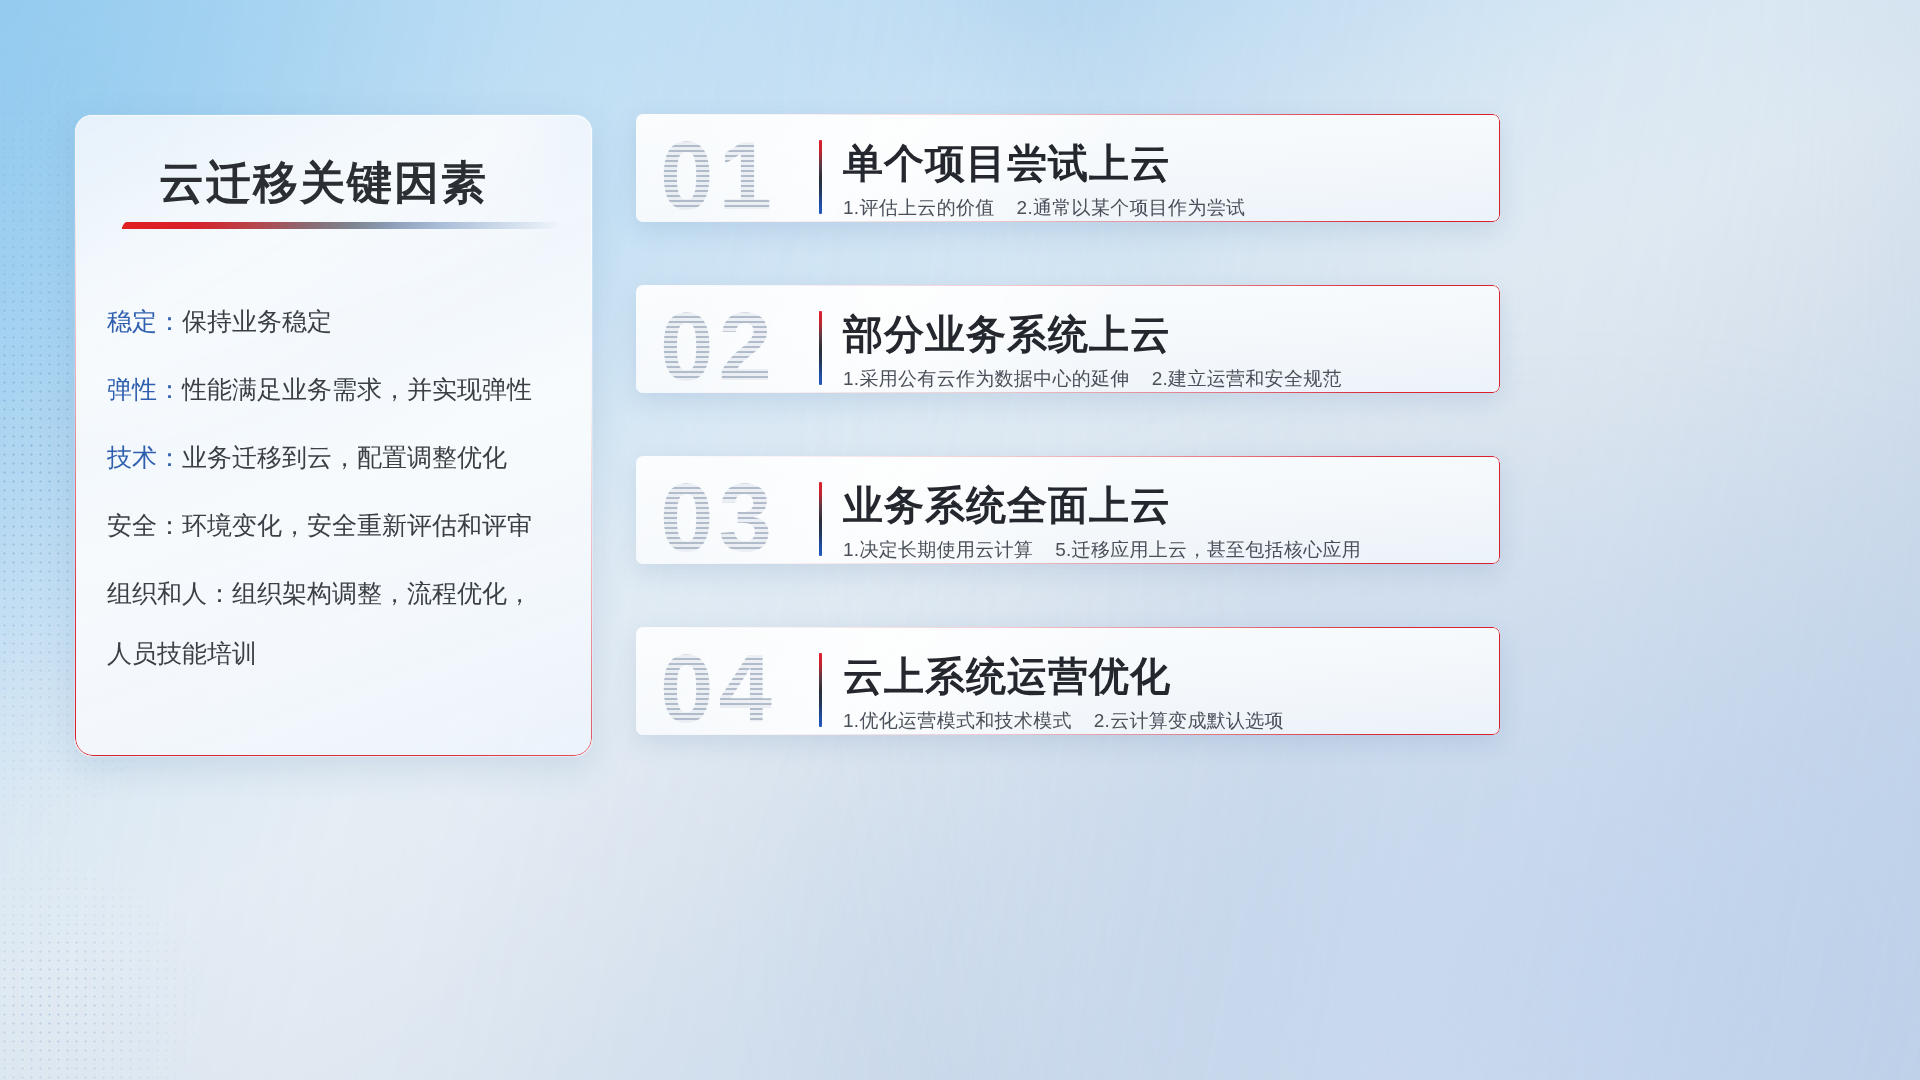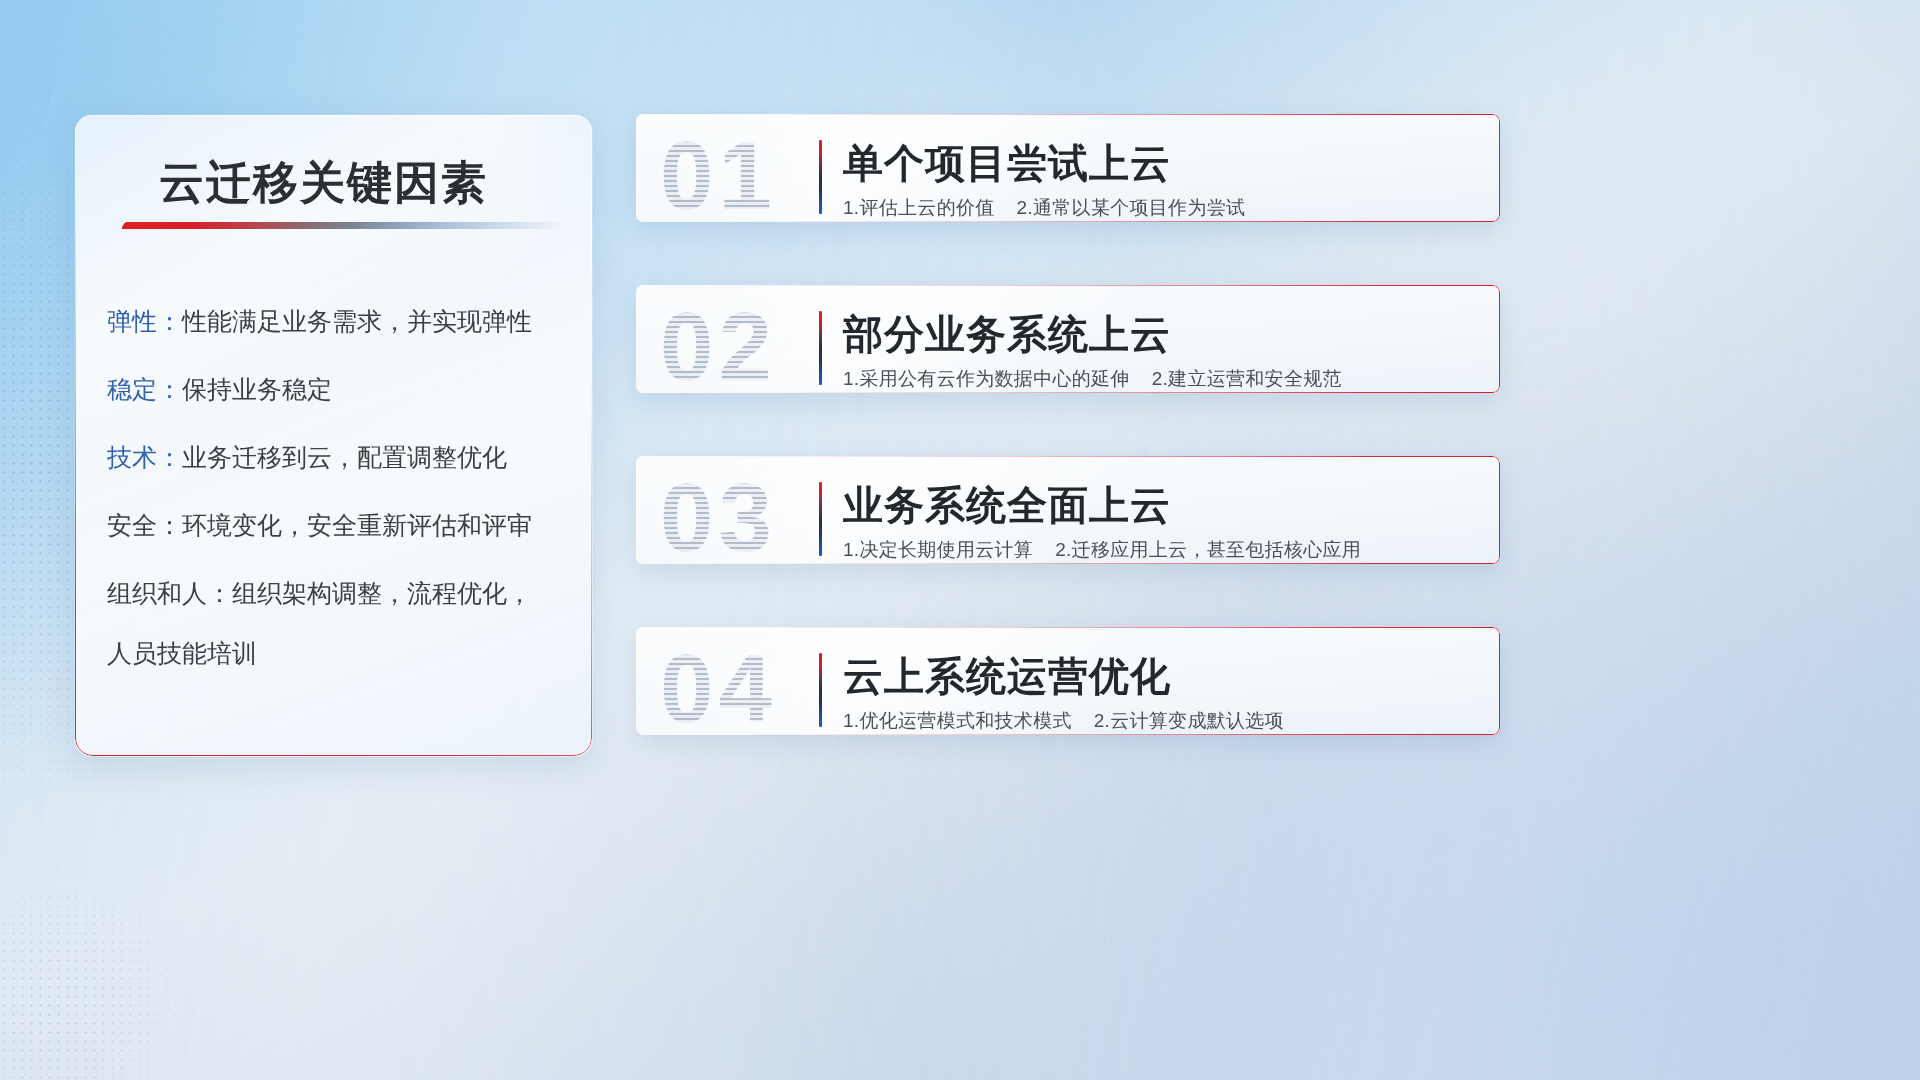--- a/index.html
+++ b/index.html
@@ -209,25 +209,25 @@
 
   <section id="left-card">
     <div id="left-card-sheen"></div>
 
     <h1 id="panel-title">云迁移关键因素</h1>
     <div id="panel-rule"></div>
 
     <div id="panel-list">
 
       <div class="panel-item blue">
+        <span class="k">稳定：</span><span class="v">保持业务稳定</span>
+      </div>
+
+      <div class="panel-item blue">
         <span class="k">弹性：</span><span class="v">性能满足业务需求，并实现弹性</span>
-      </div>
-
-      <div class="panel-item blue">
-        <span class="k">稳定：</span><span class="v">保持业务稳定</span>
       </div>
 
       <div class="panel-item blue">
         <span class="k">技术：</span><span class="v">业务迁移到云，配置调整优化</span>
       </div>
 
       <div class="panel-item dark">
         <span class="k">安全：</span><span class="v">环境变化，安全重新评估和评审</span>
       </div>
 
@@ -259,21 +259,21 @@
     <p class="step-sub"><span>1.采用公有云作为数据中心的延伸</span><span class="gap"></span><span>2.建立运营和安全规范</span></p>
     <div class="card-border"></div>
   </article>
 
   <article class="step-card" style="top:456px">
     <div class="card-sheen"></div>
     <div class="step-num-ghost">03</div>
     <div class="step-num">03</div>
     <div class="step-divider"></div>
     <h2 class="step-title">业务系统全面上云</h2>
-    <p class="step-sub"><span>1.决定长期使用云计算</span><span class="gap"></span><span>2.迁移应用上云，甚至包括核心应用</span></p>
+    <p class="step-sub"><span>1.决定长期使用云计算</span><span class="gap"></span><span>5.迁移应用上云，甚至包括核心应用</span></p>
     <div class="card-border"></div>
   </article>
 
   <article class="step-card" style="top:627px">
     <div class="card-sheen"></div>
     <div class="step-num-ghost">04</div>
     <div class="step-num">04</div>
     <div class="step-divider"></div>
     <h2 class="step-title">云上系统运营优化</h2>
     <p class="step-sub"><span>1.优化运营模式和技术模式</span><span class="gap"></span><span>2.云计算变成默认选项</span></p>

